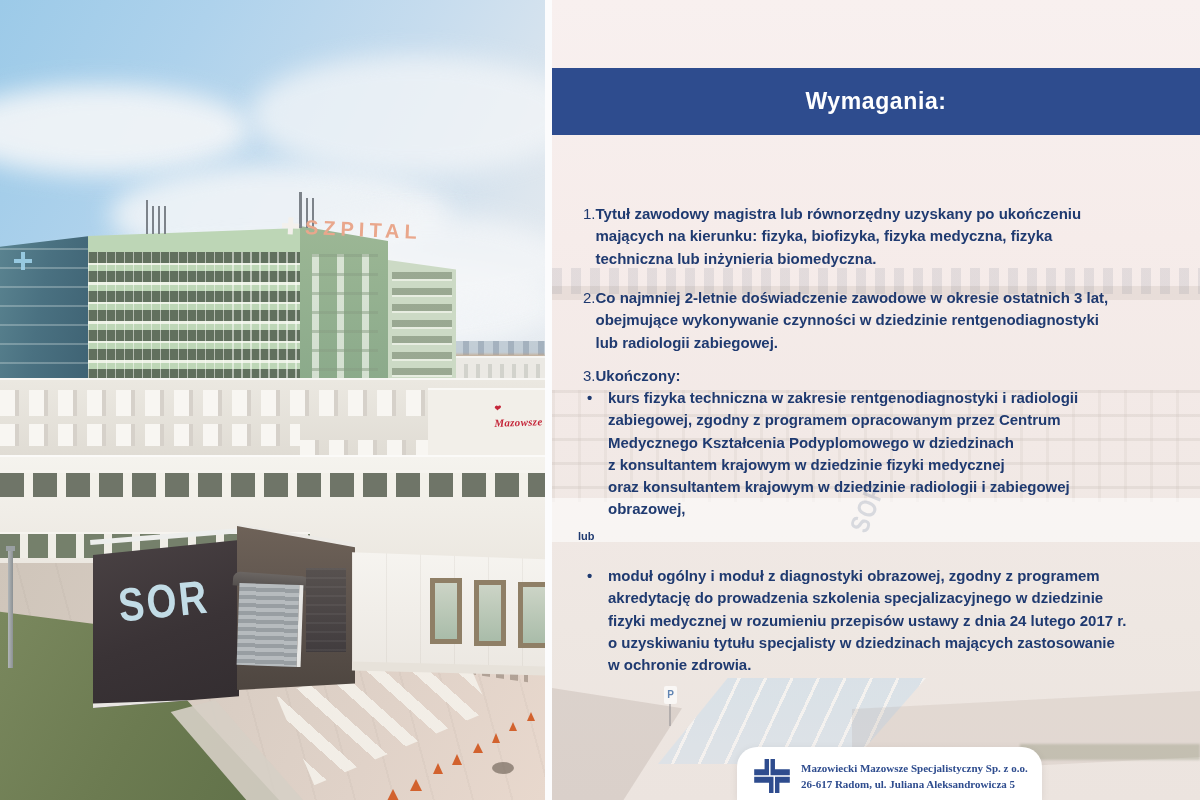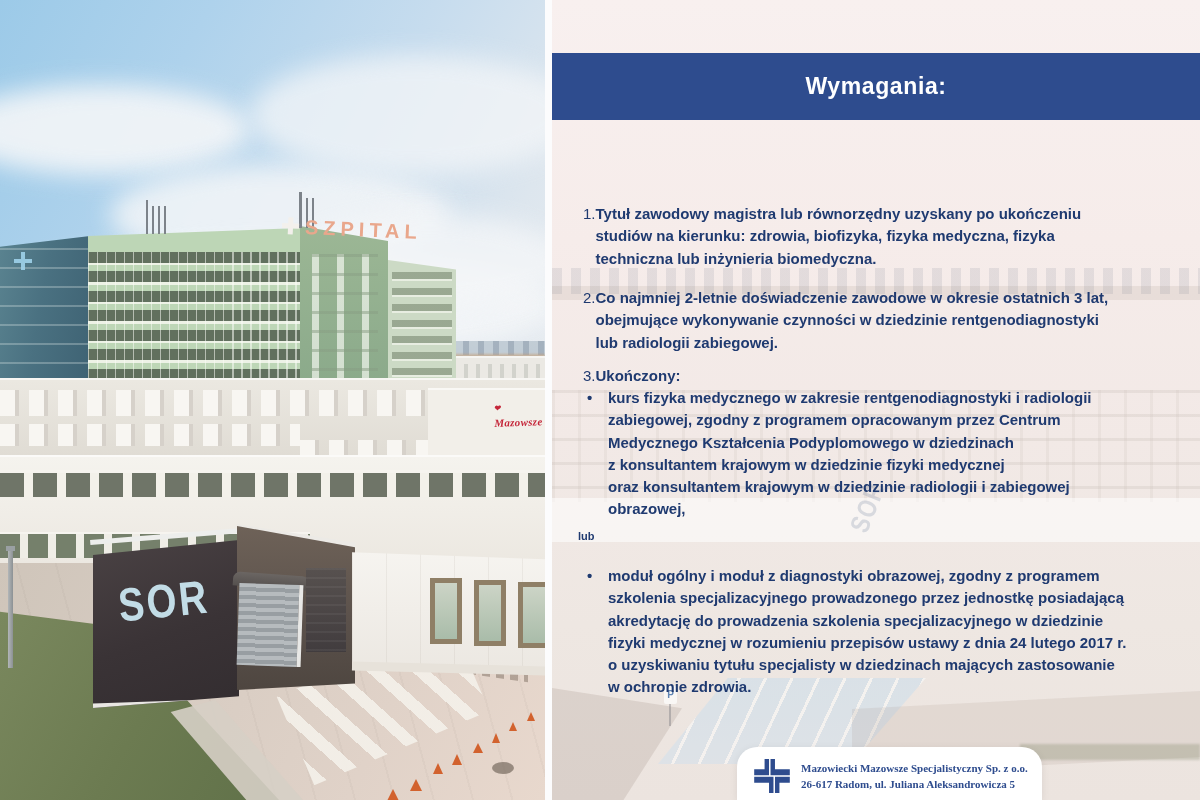--- a/index.html
+++ b/index.html
@@ -155,21 +155,21 @@
   .g-psign{position:absolute;left:112px;top:686px;width:13px;height:18px;background:rgba(255,255,255,.85);
     border-radius:2px;text-align:center;font-size:10px;font-weight:bold;color:#3f6ea8;line-height:18px;
     opacity:.8;}
   .g-psign:after{content:"";position:absolute;left:5px;top:18px;width:2px;height:22px;
     background:rgba(120,120,125,.5);}
   .g-rightband{position:absolute;left:300px;top:700px;width:348px;height:66px;
     background:rgba(170,148,138,.16);transform:skewY(-3deg);}
   .g-bushes{position:absolute;left:468px;top:744px;width:180px;height:16px;filter:blur(1px);
     background:rgba(118,124,92,.28);}
 
-  .banner{position:absolute;left:0;top:53px;width:648px;height:67px;background:#2e4c8e;}
+  .banner{position:absolute;left:0;top:68px;width:648px;height:67px;background:#2e4c8e;}
   .banner h1{margin:0;text-align:center;line-height:67px;font-size:23px;font-weight:bold;
     color:#ffffff;letter-spacing:.6px;}
 
   .req{position:absolute;left:31px;display:flex;align-items:flex-start;color:#1f3a70;}
   .req .num{font-size:15px;font-weight:500;line-height:22.3px;white-space:nowrap;}
   .req .lines,.bullet .lines{min-width:0;}
   .ln{font-size:15px;font-weight:bold;line-height:22.3px;white-space:nowrap;color:#1f3a70;}
   .bullet{position:absolute;left:35px;display:flex;color:#1f3a70;}
   .bullet .dot{font-size:15px;font-weight:bold;line-height:22.3px;width:21px;}
   .lub{position:absolute;left:26px;font-size:11px;font-weight:bold;color:#1f3a70;}
@@ -276,21 +276,21 @@
     <div class="g-bushes"></div>
 
     <div class="banner">
       <h1>Wymagania:</h1>
     </div>
 
     <div class="req" style="top:203px;">
       <span class="num">1.</span>
       <div class="lines">
         <div class="ln">Tytuł zawodowy magistra lub równorzędny uzyskany po ukończeniu</div>
-        <div class="ln">studiów na kierunku: zdrowia, biofizyka, fizyka medyczna, fizyka</div>
+        <div class="ln">mających na kierunku: fizyka, biofizyka, fizyka medyczna, fizyka</div>
         <div class="ln">techniczna lub inżynieria biomedyczna.</div>
       </div>
     </div>
 
     <div class="req" style="top:287px;">
       <span class="num">2.</span>
       <div class="lines">
         <div class="ln">Co najmniej 2-letnie doświadczenie zawodowe w okresie ostatnich 3 lat,</div>
         <div class="ln">obejmujące wykonywanie czynności w dziedzinie rentgenodiagnostyki</div>
         <div class="ln">lub radiologii zabiegowej.</div>
@@ -300,36 +300,35 @@
     <div class="req" style="top:365px;">
       <span class="num">3.</span>
       <div class="lines">
         <div class="ln">Ukończony:</div>
       </div>
     </div>
 
     <div class="bullet" style="top:387px;">
       <span class="dot">•</span>
       <div class="lines">
-        <div class="ln">kurs fizyka medycznego w zakresie rentgenodiagnostyki i radiologii</div>
+        <div class="ln">kurs fizyka techniczna w zakresie rentgenodiagnostyki i radiologii</div>
         <div class="ln">zabiegowej, zgodny z programem opracowanym przez Centrum</div>
         <div class="ln">Medycznego Kształcenia Podyplomowego w dziedzinach</div>
         <div class="ln">z konsultantem krajowym w dziedzinie fizyki medycznej</div>
         <div class="ln">oraz konsultantem krajowym w dziedzinie radiologii i zabiegowej</div>
         <div class="ln">obrazowej,</div>
       </div>
     </div>
 
     <div class="lub" style="top:530px;">lub</div>
 
     <div class="bullet" style="top:565px;">
       <span class="dot">•</span>
       <div class="lines">
         <div class="ln">moduł ogólny i moduł z diagnostyki obrazowej, zgodny z programem</div>
-        <div class="ln">szkolenia specjalizacyjnego prowadzonego przez jednostkę posiadającą</div>
         <div class="ln">akredytację do prowadzenia szkolenia specjalizacyjnego w dziedzinie</div>
         <div class="ln">fizyki medycznej w rozumieniu przepisów ustawy z dnia 24 lutego 2017 r.</div>
         <div class="ln">o uzyskiwaniu tytułu specjalisty w dziedzinach mających zastosowanie</div>
         <div class="ln">w ochronie zdrowia.</div>
       </div>
     </div>
 
     <div class="footer-card">
       <svg width="42" height="46" viewBox="0 0 140 155">
         <g fill="#2e4c8e">

